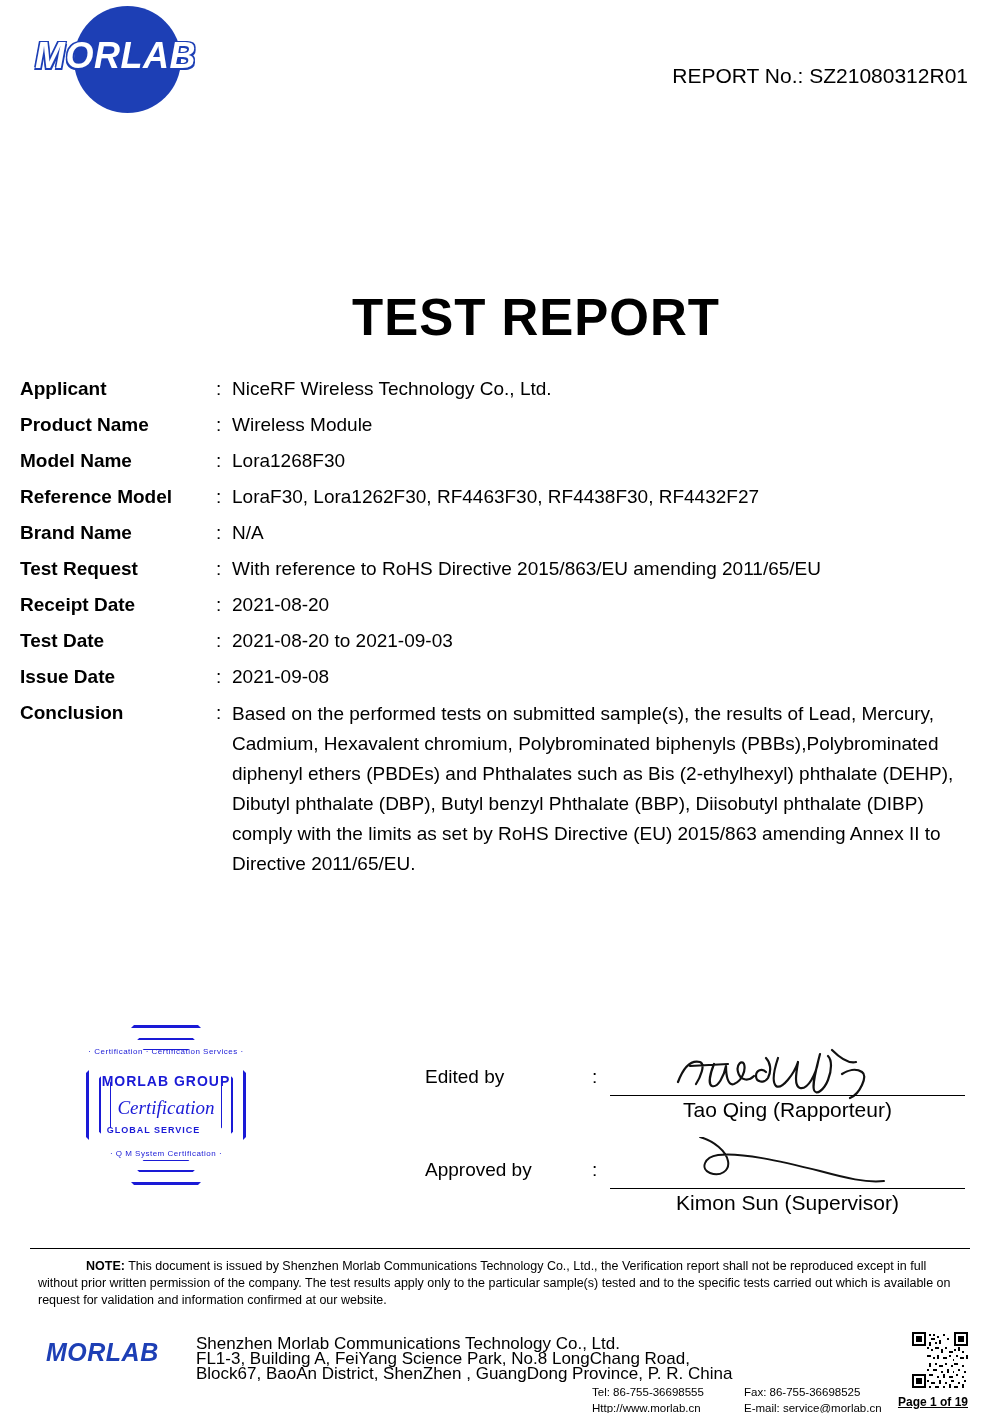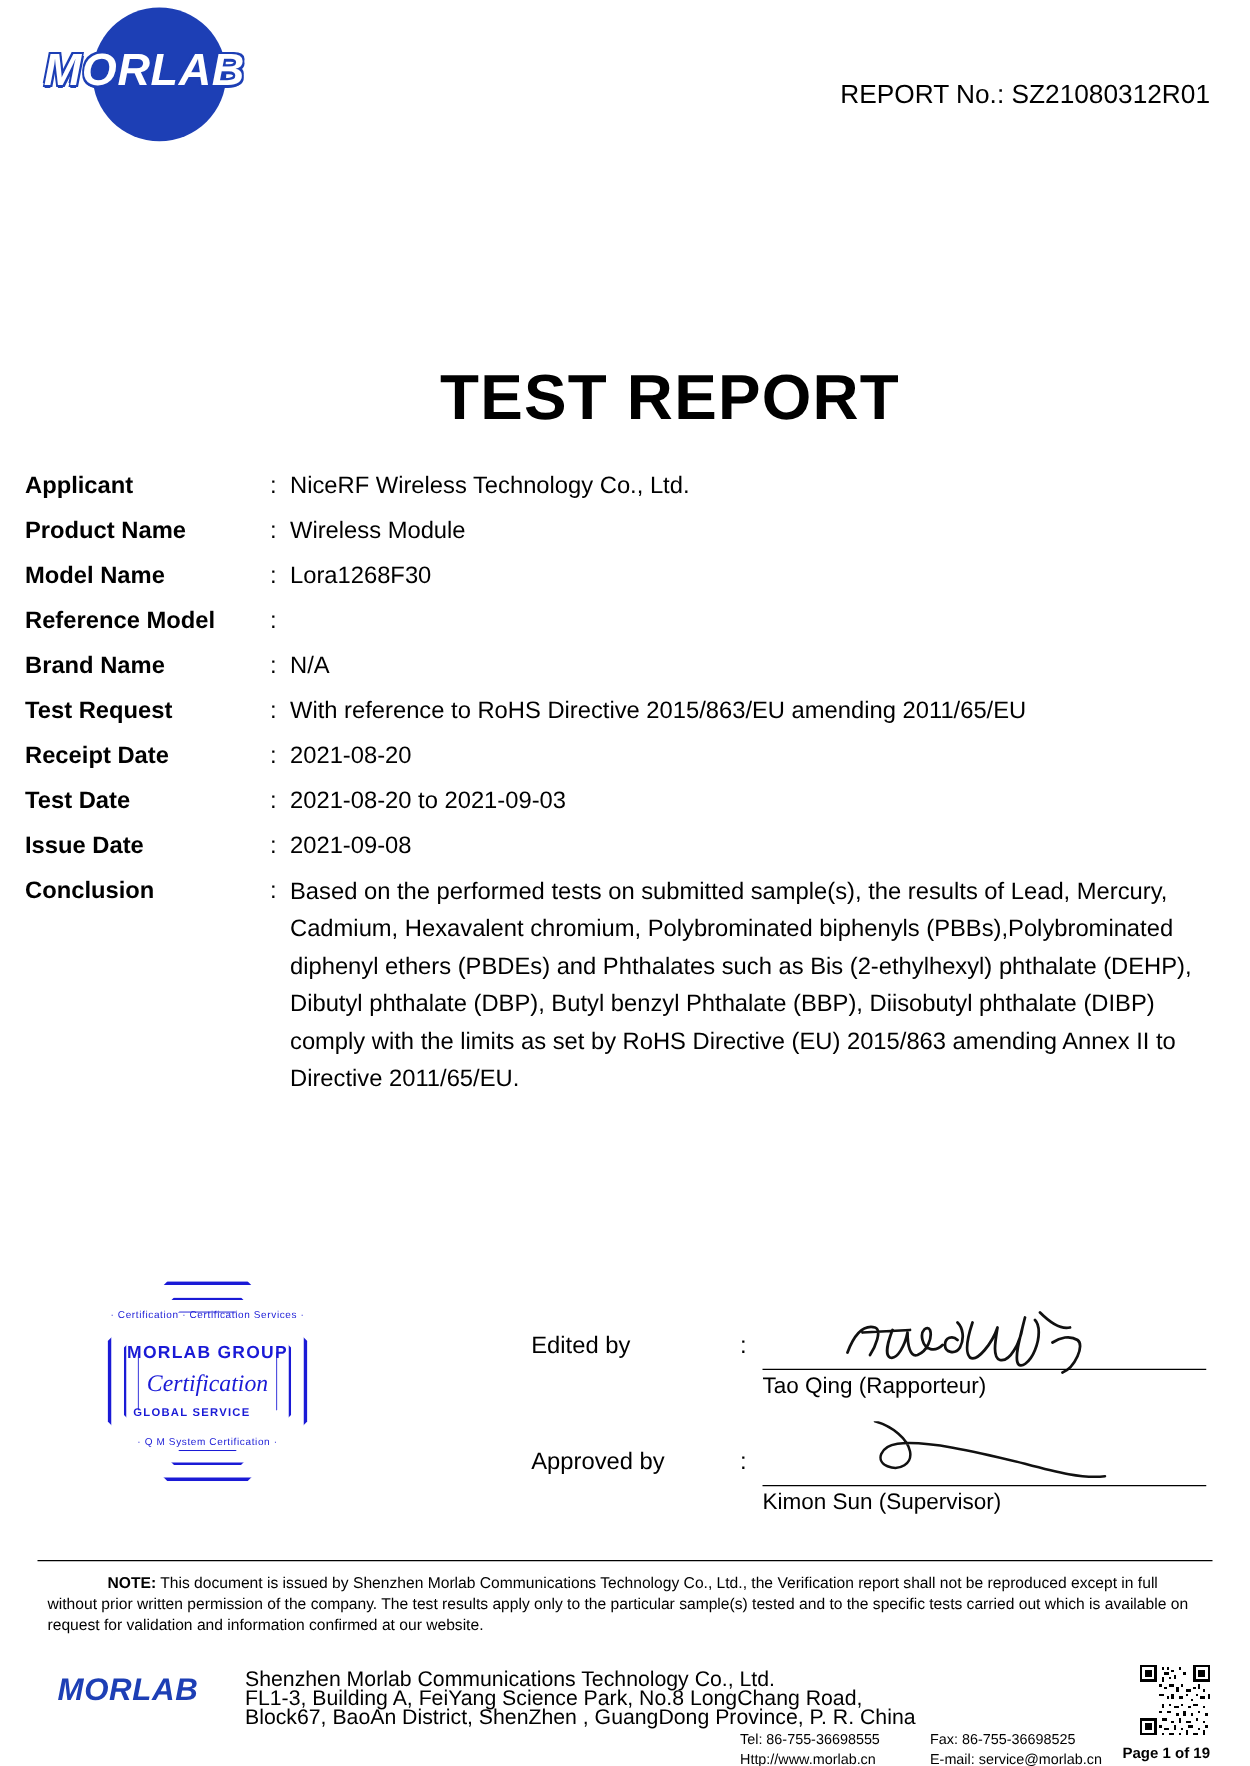--- a/index.html
+++ b/index.html
@@ -226,22 +226,22 @@
     left: 185px;
     top: 33px;
     width: 355px;
     border-bottom: 1.5px solid #000;
   }
   .sig-name {
     position: absolute;
     left: 185px;
     top: 36px;
     width: 355px;
-    text-align: left;
-    font-size: 18px;
+    text-align: center;
+    font-size: 21px;
   }
   .sig-hand {
     position: absolute;
     left: 245px;
     top: -18px;
     width: 240px;
     height: 58px;
   }
 
   
@@ -304,20 +304,21 @@
     top: 2px;
     width: 56px;
     height: 56px;
   }
   .page-num {
     position: absolute;
     right: 32px;
     top: 65px;
     font-size: 12px;
     font-weight: bold;
+    text-decoration: underline;
   }
 </style>
 </head>
 <body>
 
 <div class="header">
   <div class="logo-wrap">
     <div class="logo-circle"></div>
     <div class="logo-text">MORLAB</div>
   </div>
@@ -342,20 +343,21 @@
 
   <div class="info-row">
     <div class="info-label">Model Name</div>
     <div class="info-colon">:</div>
     <div class="info-value">Lora1268F30</div>
   </div>
 
   <div class="info-row">
     <div class="info-label">Reference Model</div>
     <div class="info-colon">:</div>
+    <div class="info-value">LoraF30, Lora1262F30, RF4463F30, RF4438F30, RF4432F27</div>
   </div>
 
   <div class="info-row">
     <div class="info-label">Brand Name</div>
     <div class="info-colon">:</div>
     <div class="info-value">N/A</div>
   </div>
 
   <div class="info-row">
     <div class="info-label">Test Request</div>

